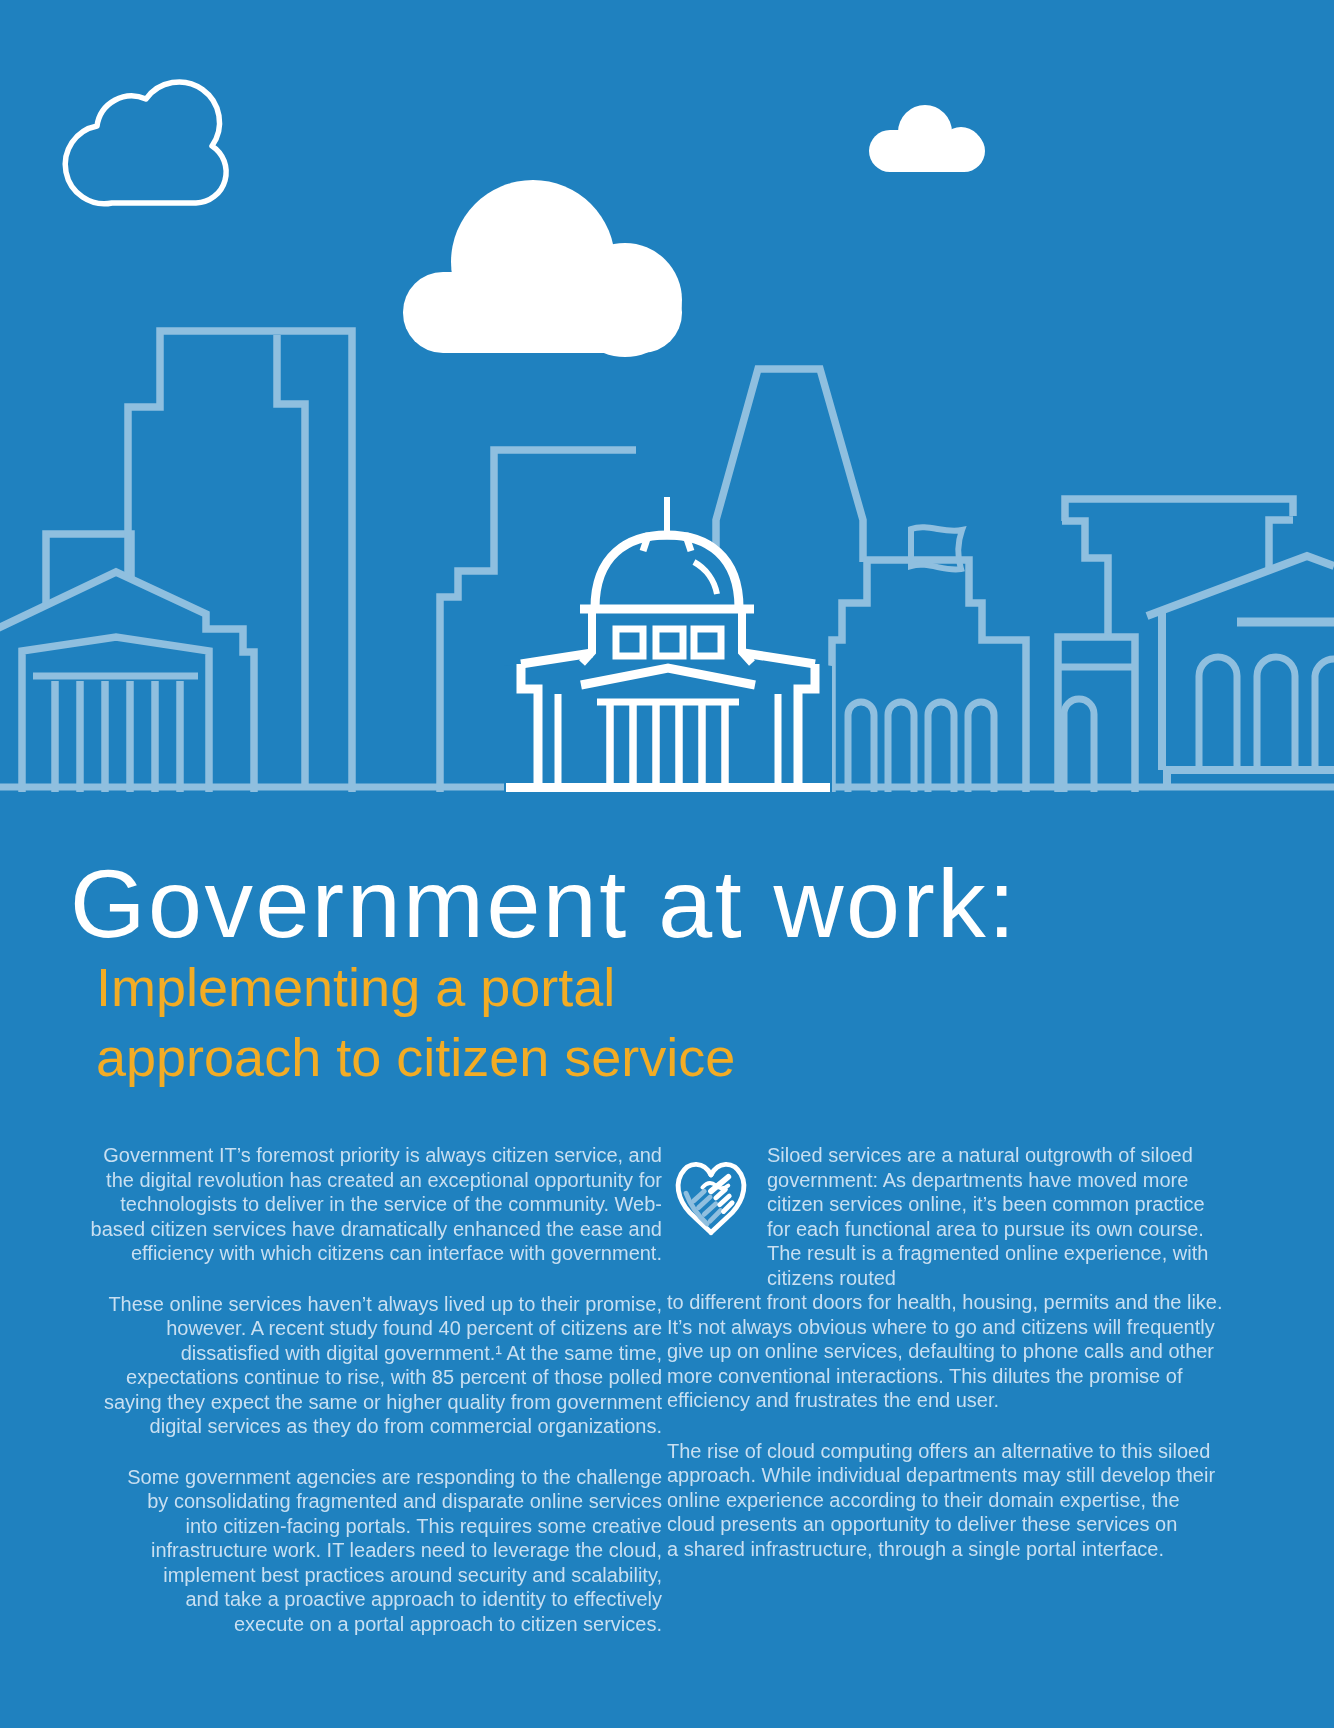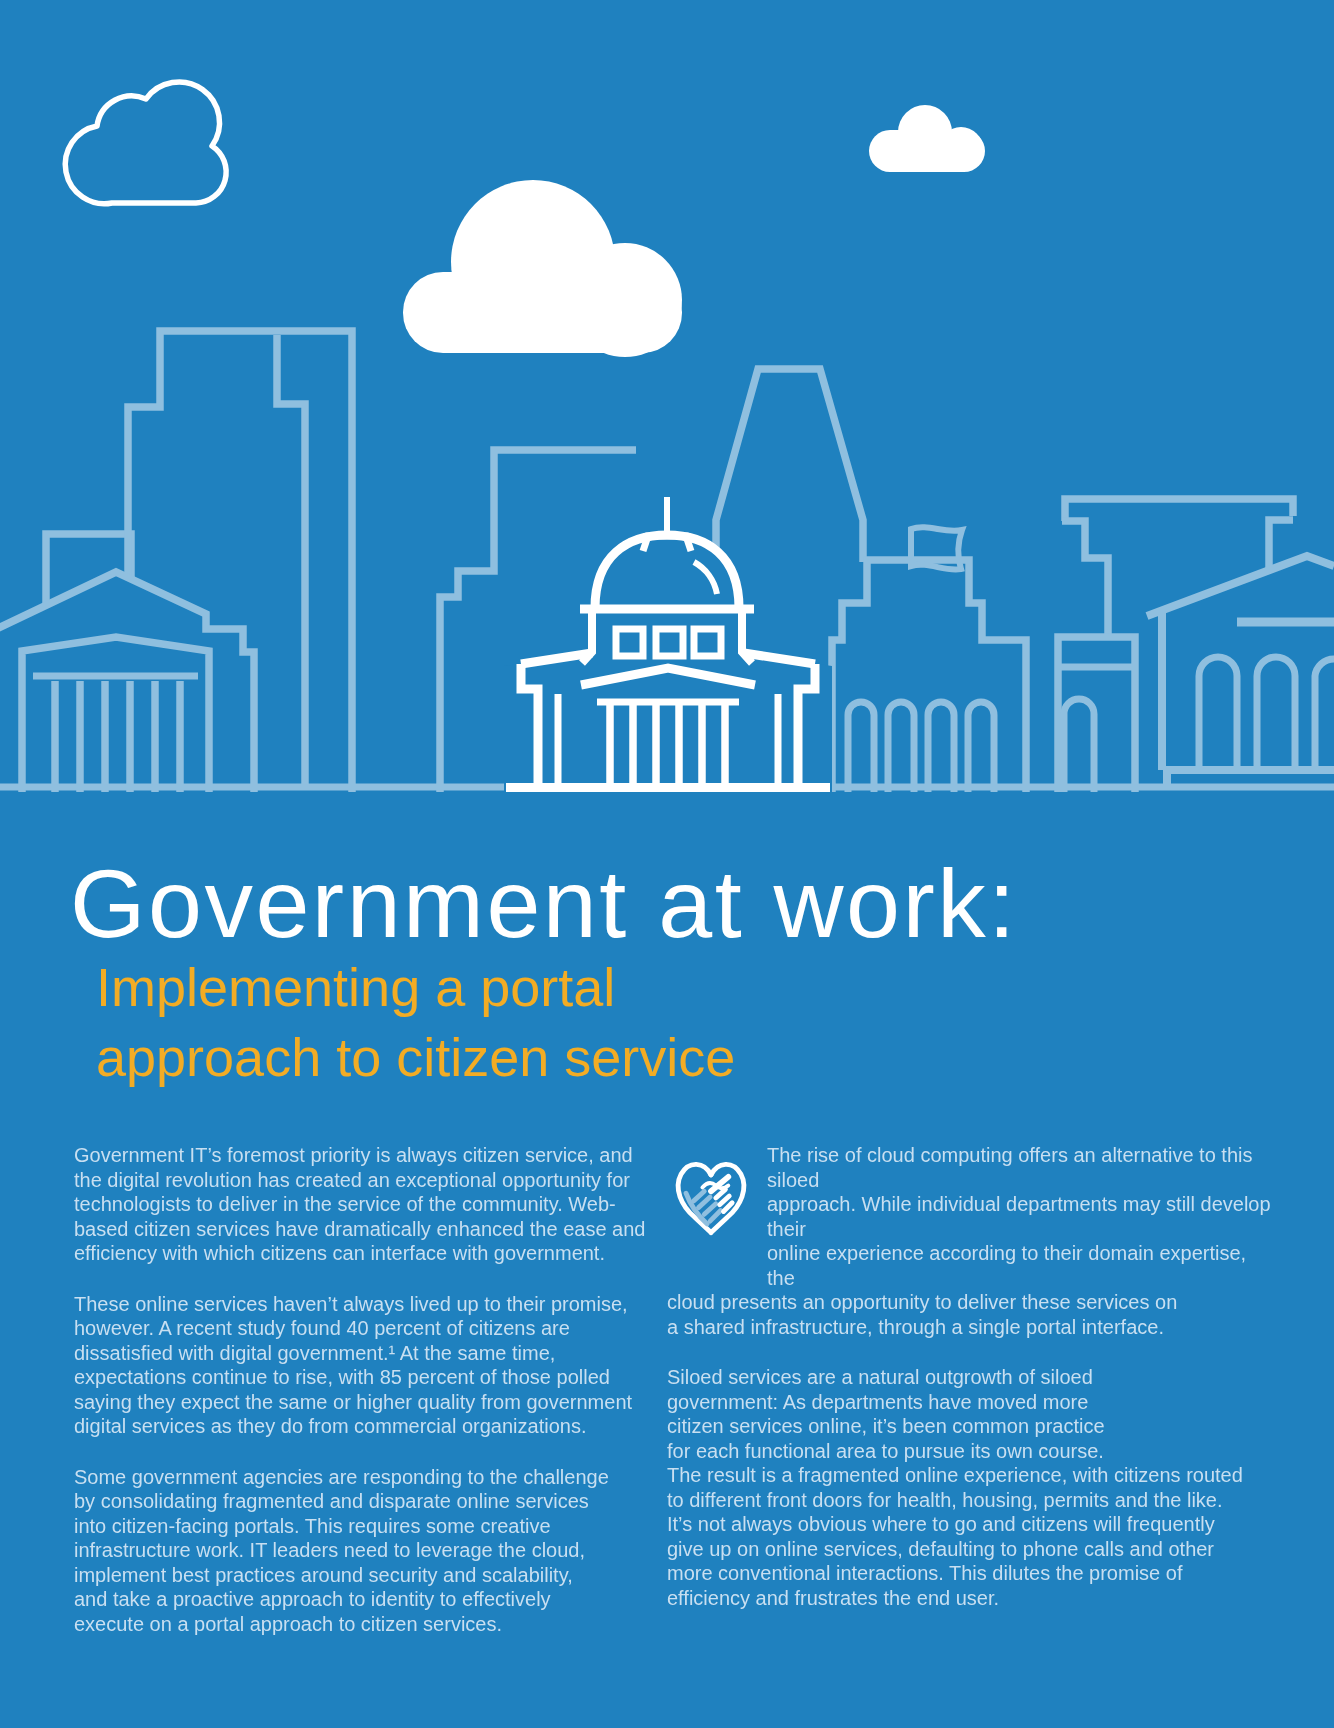--- a/index.html
+++ b/index.html
@@ -20,21 +20,21 @@
     position:absolute; left:70px; top:849px;
     font-size:97px; line-height:110px; font-weight:300;
     letter-spacing:2.5px; color: var(--white); white-space:nowrap;
   }
   .hero-subtitle {
     position:absolute; left:88px; top:952px;
     font-size:54px; line-height:70px; font-weight:300;
     color: var(--accent); white-space:pre-line;margin-left:8px;
   }
   .col { position:absolute; top:1143px; }
-  .col-left  { left:74px;  width:588px; }
+  .col-left  { left:74px;  width:588px;text-align:right; }
   .col-right { left:667px; width:606px; }
   .col p {
     margin:0 0 26px 0;
     font-size:20px; line-height:24.5px;
     color: var(--body-text);
     white-space:pre-line;
   }
   .side-heading {
     margin:0; font-size:18px; line-height:25px;
     font-weight:bold; letter-spacing:0.5px;
@@ -182,28 +182,28 @@
         <path class="icon-b" stroke-width="5" d="M 33 69 L 45 58"></path>
         <path class="icon-b" stroke-width="5" d="M 39 76 L 50 65"></path>
         <path class="icon-w" stroke-width="6" d="M 58 30 L 40 45"></path>
         <path class="icon-w" stroke-width="4" d="M 31 41 Q 38 33 45 39 Q 51 45 58 39"></path>
         <path class="icon-w" stroke-width="5" d="M 45 52 L 55 43"></path>
         <path class="icon-w" stroke-width="5" d="M 49 59 L 59 50"></path>
         <path class="icon-w" stroke-width="5" d="M 53 66 L 62 57"></path>
       </g>
     </svg>
   </div>
-  <p>The rise of cloud computing offers an alternative to this siloed
-approach. While individual departments may still develop their
-online experience according to their domain expertise, the
-cloud presents an opportunity to deliver these services on
-a shared infrastructure, through a single portal interface.</p>
   <p>Siloed services are a natural outgrowth of siloed
 government: As departments have moved more
 citizen services online, it’s been common practice
 for each functional area to pursue its own course.
 The result is a fragmented online experience, with citizens routed
 to different front doors for health, housing, permits and the like.
 It’s not always obvious where to go and citizens will frequently
 give up on online services, defaulting to phone calls and other
 more conventional interactions. This dilutes the promise of
 efficiency and frustrates the end user.</p>
+  <p>The rise of cloud computing offers an alternative to this siloed
+approach. While individual departments may still develop their
+online experience according to their domain expertise, the
+cloud presents an opportunity to deliver these services on
+a shared infrastructure, through a single portal interface.</p>
 </div>
 
 </body></html>

